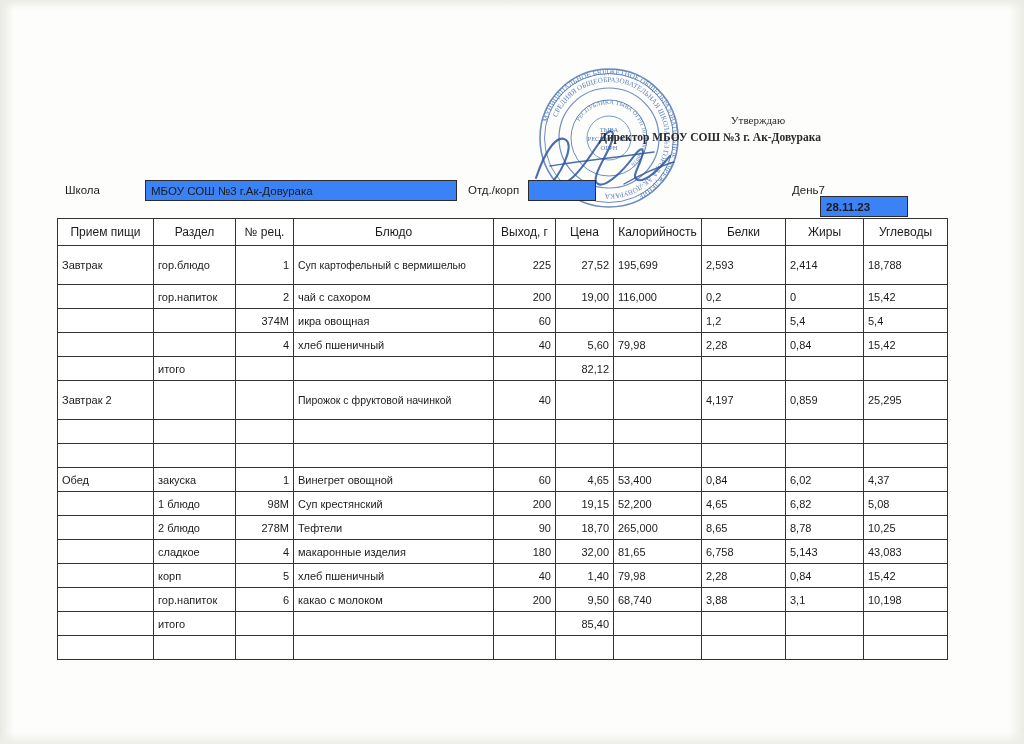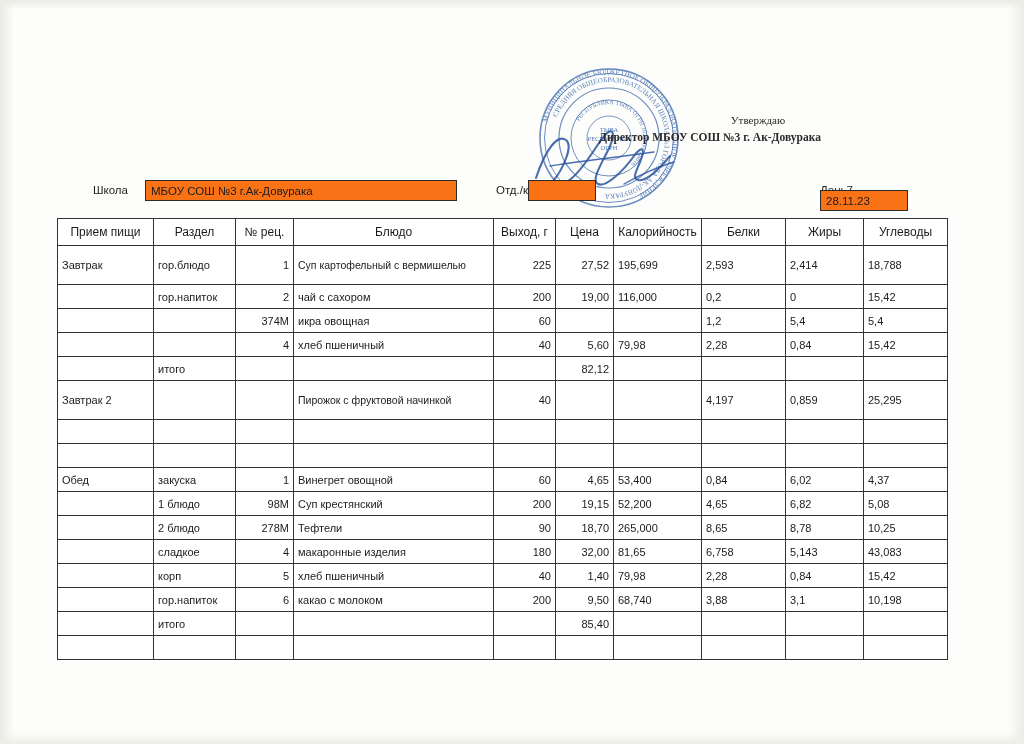--- a/index.html
+++ b/index.html
@@ -91,41 +91,40 @@
     left: 60px;
     top: 180px;
     width: 905px;
     height: 22px;
   }
   .lbl {
     position: absolute;
     font-size: 11.5px;
     color: #1e1e1e;
     top: 4px;
-    margin-left: 28px;
   }
   .box {
     position: absolute;
     border: 1px solid #2b2b2b;
     height: 19px;
-    background: #f97316;
+    background: #3b82f6;
   }
   .box-text {
     font-size: 11.5px;
     padding: 2px 0 0 5px;
     white-space: nowrap;
     display: block;
     line-height: 16px;
   }
   #school-label { left: 5px; }
   #school-box { left: 85px; top: 0; width: 310px; }
   #dept-label { left: 408px; }
   #dept-box { left: 468px; top: 0; width: 66px; }
   #day-label { left: 732px; }
-  #day-box { left: 760px; top: 10px; width: 86px; }
+  #day-box { left: 760px; top: 16px; width: 86px; font-weight: bold; }
 
   
   table.menu {
     position: absolute;
     left: 57px;
     top: 218px;
     border-collapse: collapse;
     table-layout: fixed;
     width: 890px;
     font-size: 11px;

